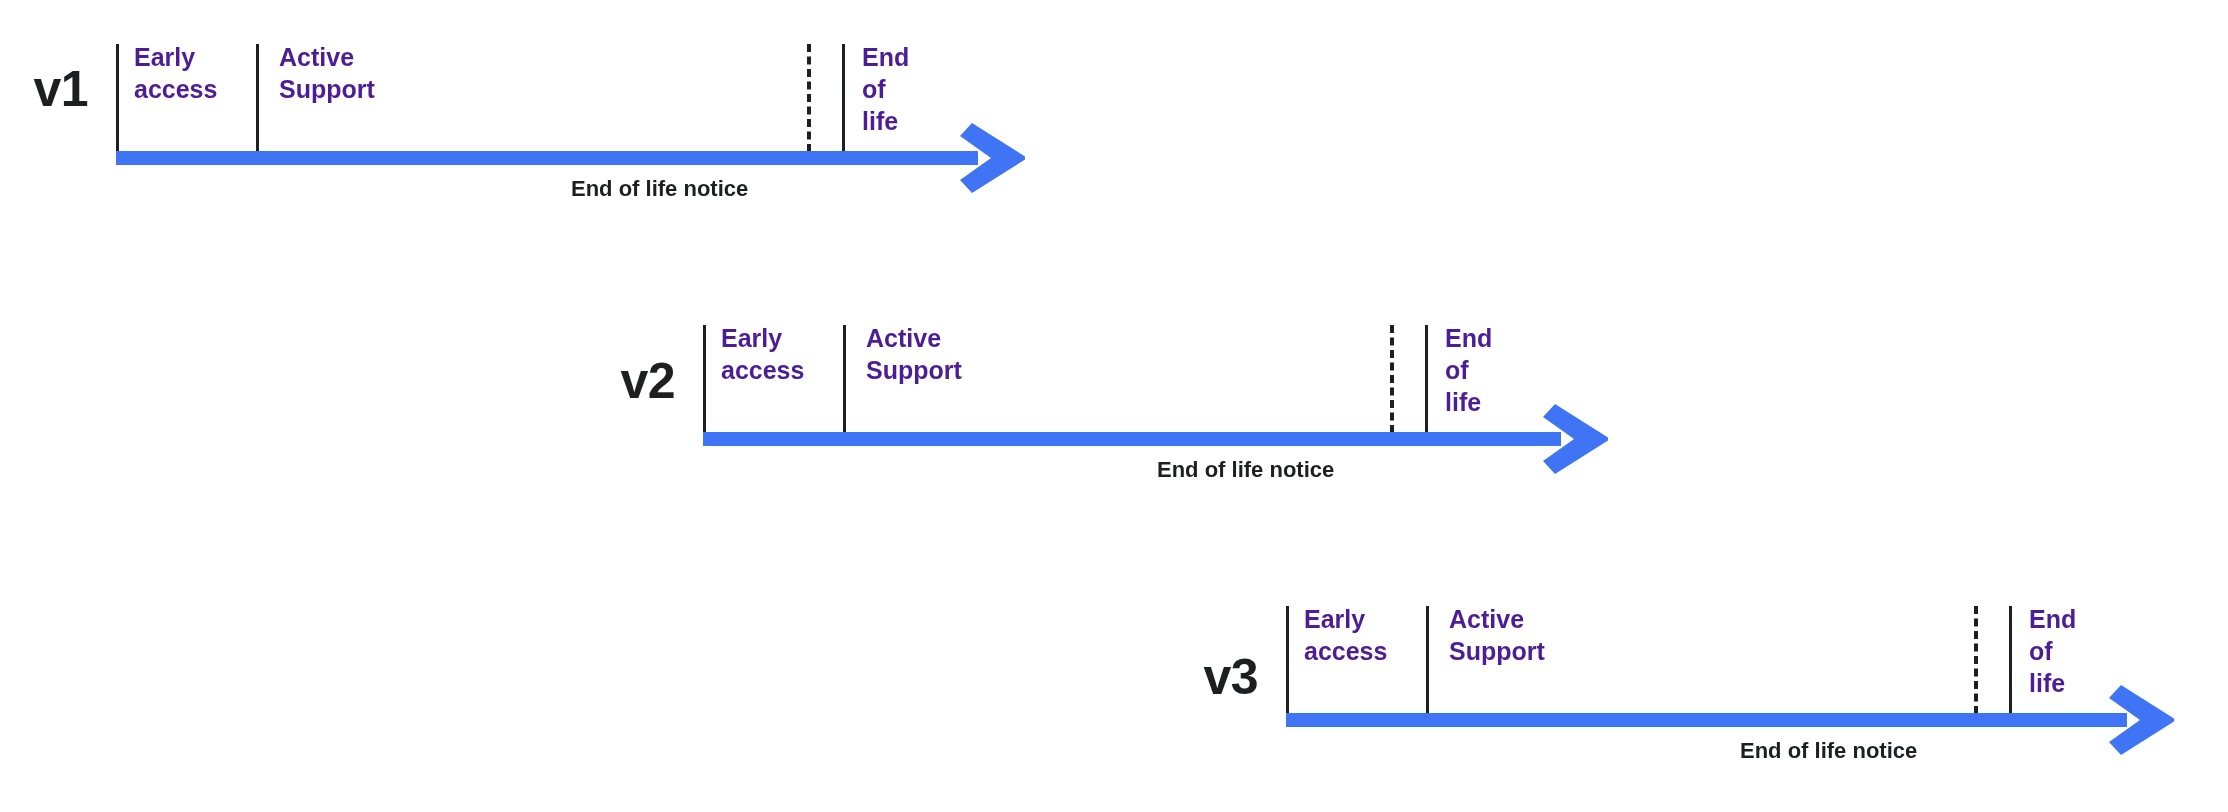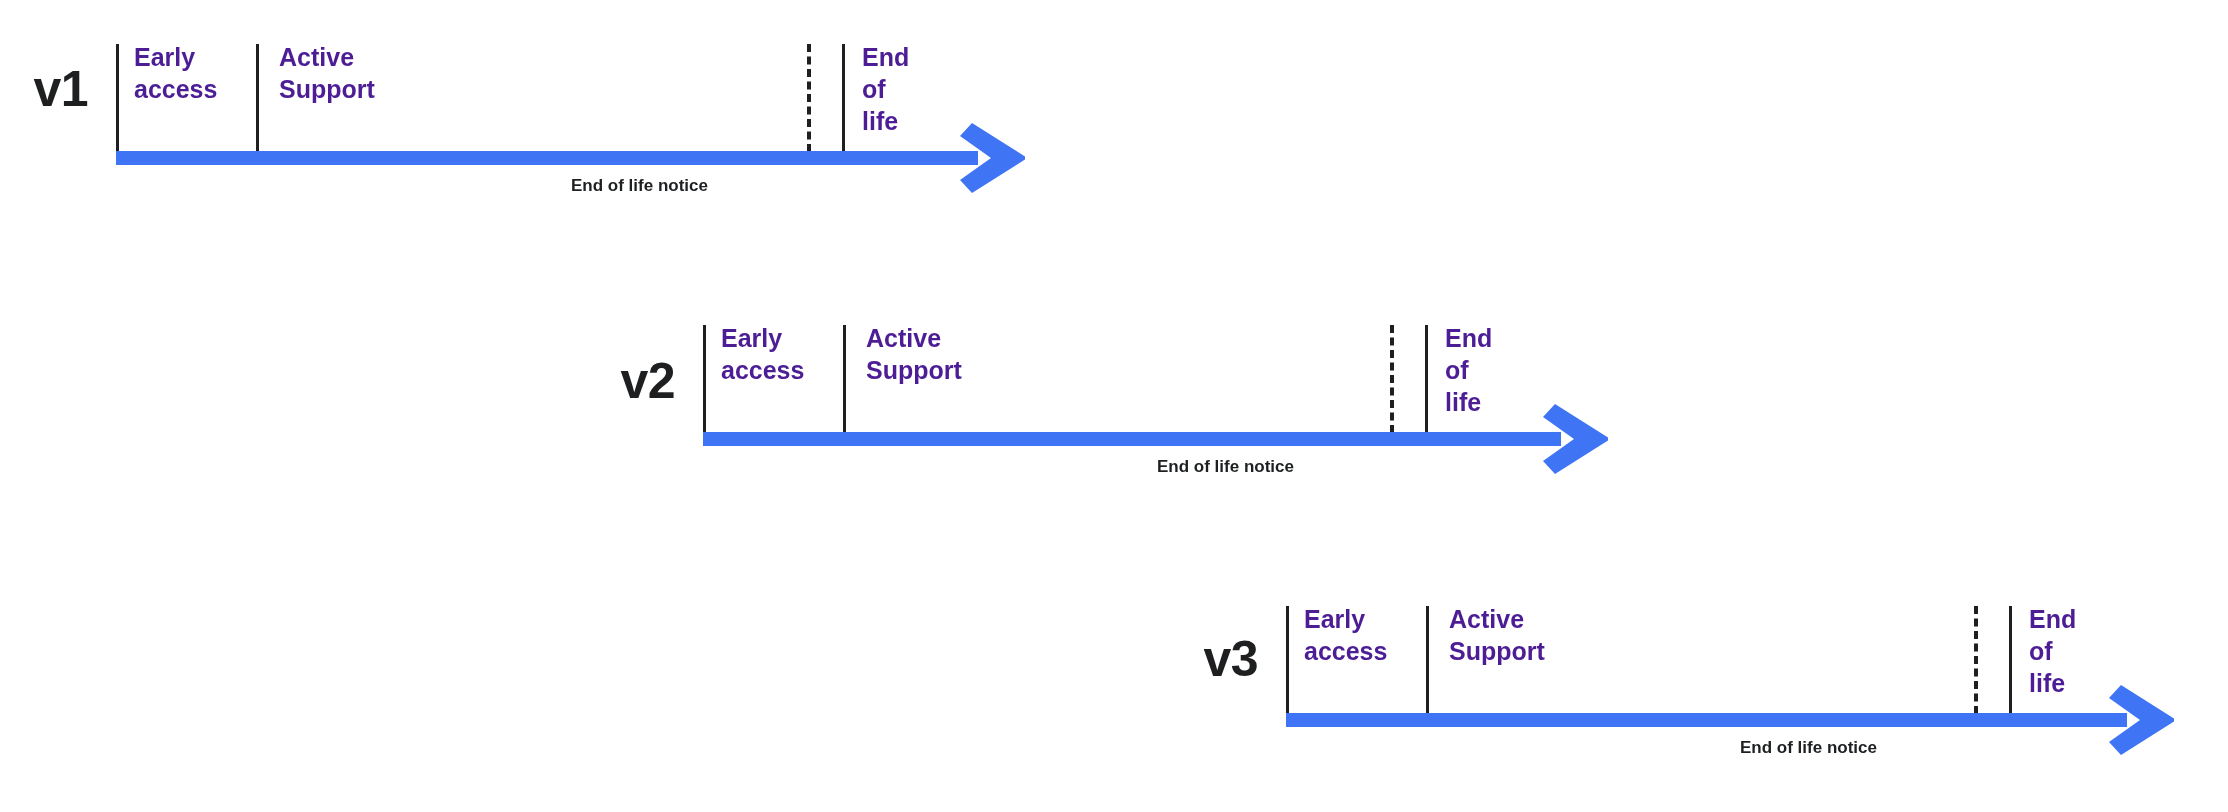--- a/index.html
+++ b/index.html
@@ -71,21 +71,21 @@
 
   
   .arrow-head {
     position: absolute;
     display: block;
   }
 
   
   .notice-label {
     position: absolute;
-    font-size: 17px;
+    font-size: 22px;
     font-weight: bold;
     line-height: 1.2;
     color: #1d1f21;
     white-space: nowrap;
   }
 </style>
 </head>
 <body>
 
 <div id="canvas" style="background: rgb(255, 255, 255);">
@@ -131,21 +131,21 @@
 
     <svg class="arrow-head" style="left:1543px; top:402px;" width="74" height="74" viewBox="0 0 74 74">
       <polygon points="12,2 65,35.5 65,38.5 12,72 0,59 31,37 0,15" fill="#3f74f5"></polygon>
     </svg>
 
     <div class="notice-label" style="left:1157px; top:457px;">End of life notice</div>
   </div>
 
   <div class="timeline-row">
 
-    <div class="version-label" style="left:1184px; top:634px; width:74px;">v3</div>
+    <div class="version-label" style="left:1184px; top:652px; width:74px;">v3</div>
 
     <div class="tick" style="left: 1286px; top: 606px; height: 108px; background: rgb(29, 31, 33);"></div>
     <div class="tick" style="left: 1426px; top: 606px; height: 108px; background: rgb(29, 31, 33);"></div>
     <div class="tick dashed" style="left: 1974px; top: 606px; height: 108px; border-left-color: rgb(29, 31, 33);"></div>
     <div class="tick" style="left: 2009px; top: 606px; height: 108px; background: rgb(29, 31, 33);"></div>
 
     <div class="phase-label" style="left:1304px; top:604px;">Early
 access</div>
     <div class="phase-label" style="left:1449px; top:604px;">Active Support</div>
     <div class="phase-label" style="left:2029px; top:604px;">End of life</div>

